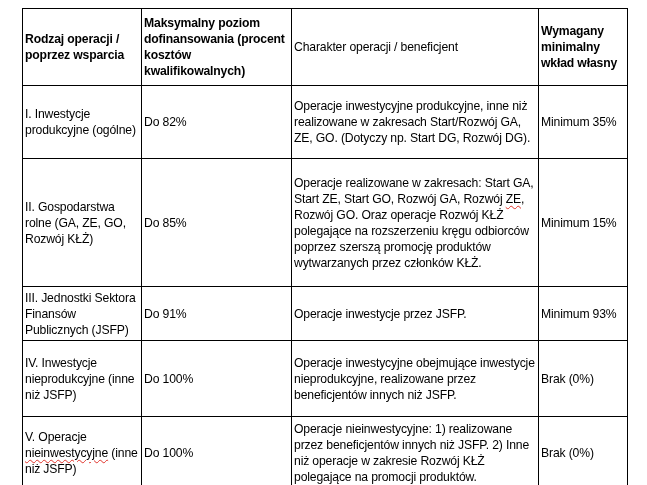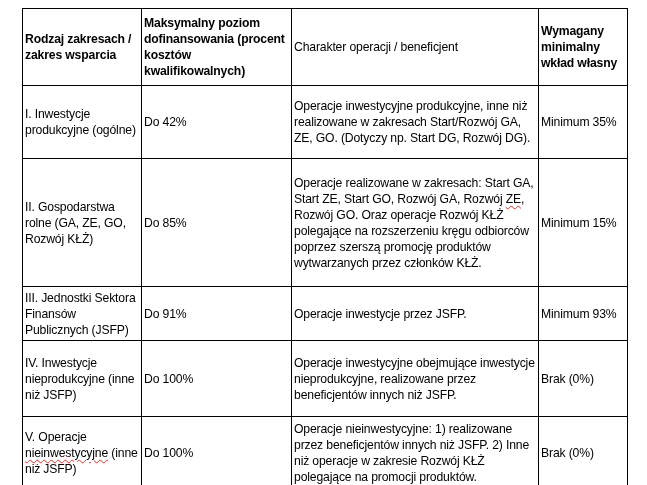--- a/index.html
+++ b/index.html
@@ -58,30 +58,30 @@
 
 <table class="support-table">
   <colgroup>
     <col class="c1">
       <col class="c2">
       <col class="c3">
       <col class="c4">
   </colgroup>
   <thead>
     <tr class="h-head">
-      <th class="bold">Rodzaj zakresach / zakres wsparcia</th>
+      <th class="bold">Rodzaj operacji / poprzez wsparcia</th>
       <th class="bold">Maksymalny poziom dofinansowania (procent kosztów kwalifikowalnych)</th>
       <th>Charakter operacji / beneficjent</th>
       <th class="bold">Wymagany minimalny wkład własny</th>
     </tr>
   </thead>
   <tbody>
     <tr class="h-r1">
       <td>I. Inwestycje produkcyjne (ogólne)</td>
-      <td>Do 42%</td>
+      <td>Do 82%</td>
       <td>Operacje inwestycyjne produkcyjne, inne niż realizowane w zakresach Start/Rozwój GA, ZE, GO. (Dotyczy np. Start DG, Rozwój DG).</td>
       <td>Minimum 35%</td>
     </tr>
     <tr class="h-r2">
       <td>II. Gospodarstwa rolne (GA, ZE, GO, Rozwój KŁŻ)</td>
       <td>Do 85%</td>
       <td><span>Operacje realizowane w zakresach: Start GA, Start ZE, Start GO, Rozwój GA, Rozwój </span><span class="spell">ZE</span><span>, Rozwój GO. Oraz operacje Rozwój KŁŻ polegające na rozszerzeniu kręgu odbiorców poprzez szerszą promocję produktów wytwarzanych przez członków KŁŻ.</span></td>
       <td>Minimum 15%</td>
     </tr>
     <tr class="h-r3">

